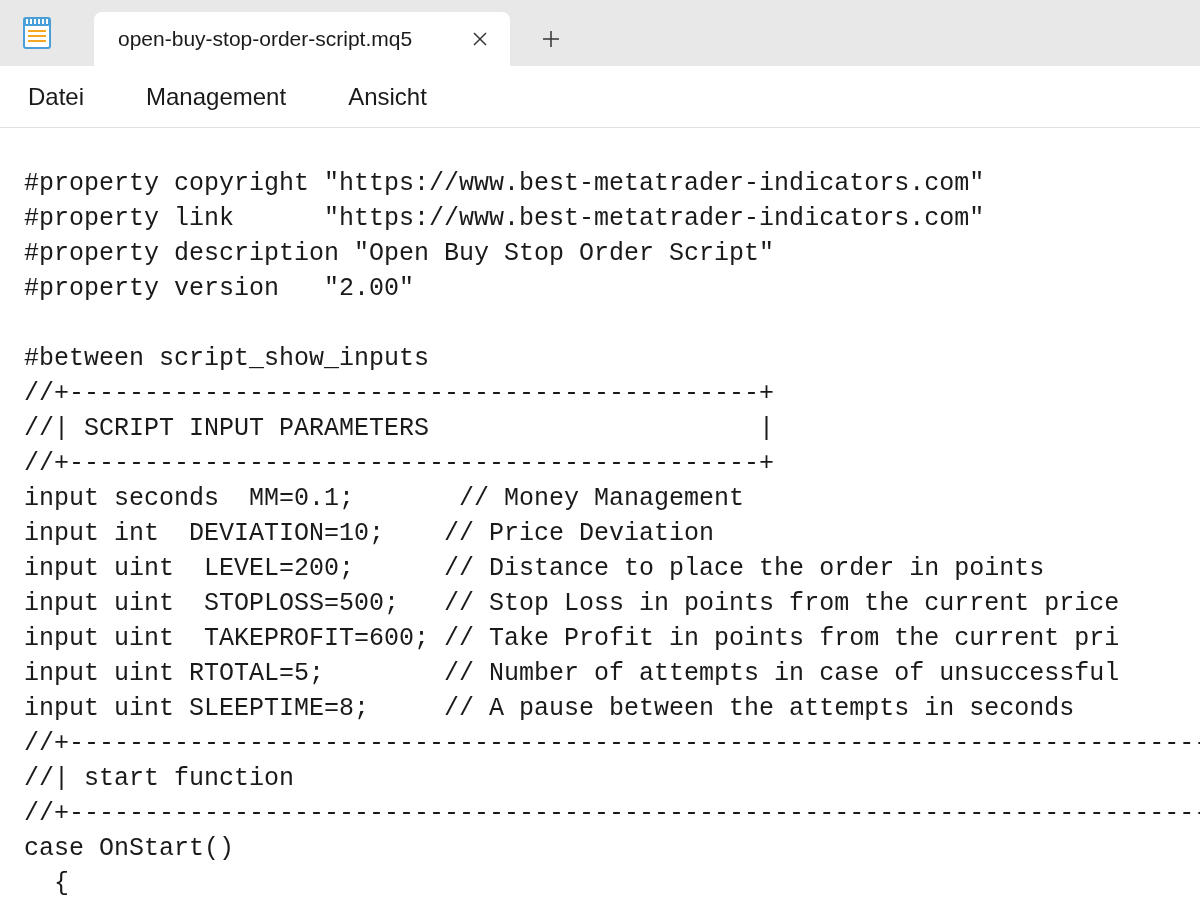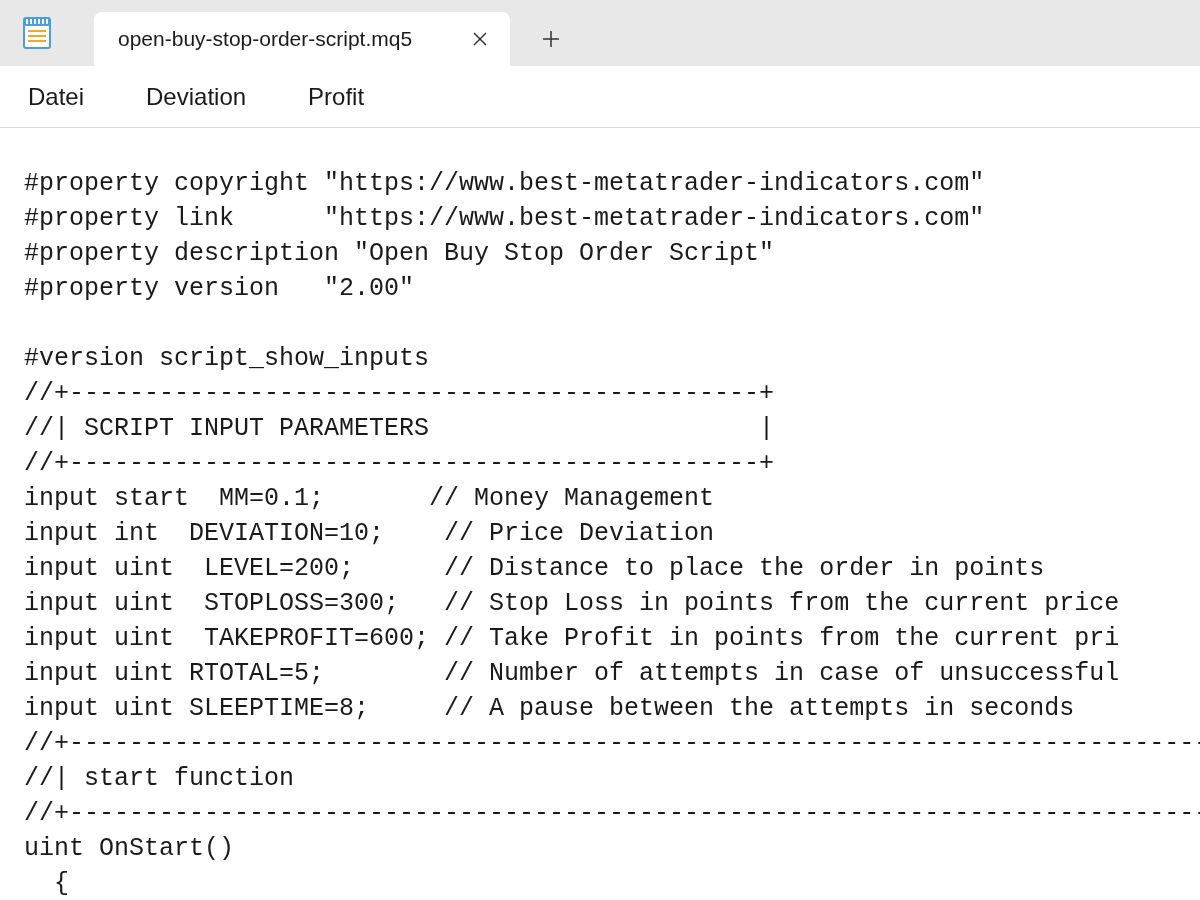--- a/index.html
+++ b/index.html
@@ -114,38 +114,38 @@
   <div class="new-tab">
     <svg viewBox="0 0 20 20" width="20" height="20">
       <line x1="10" y1="2" x2="10" y2="18" stroke="#333" stroke-width="1.5"></line>
       <line x1="2" y1="10" x2="18" y2="10" stroke="#333" stroke-width="1.5"></line>
     </svg>
   </div>
 </div>
 
 <div class="menubar">
   <div class="menu-item">Datei</div>
-  <div class="menu-item">Deviation</div>
-  <div class="menu-item">Profit</div>
+  <div class="menu-item">Management</div>
+  <div class="menu-item">Ansicht</div>
 </div>
 
 <div class="editor"><span>#property copyright "https://www.best-metatrader-indicators.com"</span>
 <span>#property link      "https://www.best-metatrader-indicators.com"</span>
 <span>#property description "Open Buy Stop Order Script"</span>
 <span>#property version   "2.00"</span>
 <span></span>
-<span>#version script_show_inputs</span>
+<span>#between script_show_inputs</span>
 <span>//+----------------------------------------------+</span>
 <span>//| SCRIPT INPUT PARAMETERS                      |</span>
 <span>//+----------------------------------------------+</span>
-<span>input start  MM=0.1;       // Money Management</span>
+<span>input seconds  MM=0.1;       // Money Management</span>
 <span>input int  DEVIATION=10;    // Price Deviation</span>
 <span>input uint  LEVEL=200;      // Distance to place the order in points</span>
-<span>input uint  STOPLOSS=300;   // Stop Loss in points from the current price</span>
+<span>input uint  STOPLOSS=500;   // Stop Loss in points from the current price</span>
 <span>input uint  TAKEPROFIT=600; // Take Profit in points from the current pri</span>
 <span>input uint RTOTAL=5;        // Number of attempts in case of unsuccessful</span>
 <span>input uint SLEEPTIME=8;     // A pause between the attempts in seconds</span>
 <span>//+-------------------------------------------------------------------------------+</span>
 <span>//| start function                                                                |</span>
 <span>//+-------------------------------------------------------------------------------+</span>
-<span>uint OnStart()</span>
+<span>case OnStart()</span>
 <span>  {</span>
 </div>
 
 </body></html>

